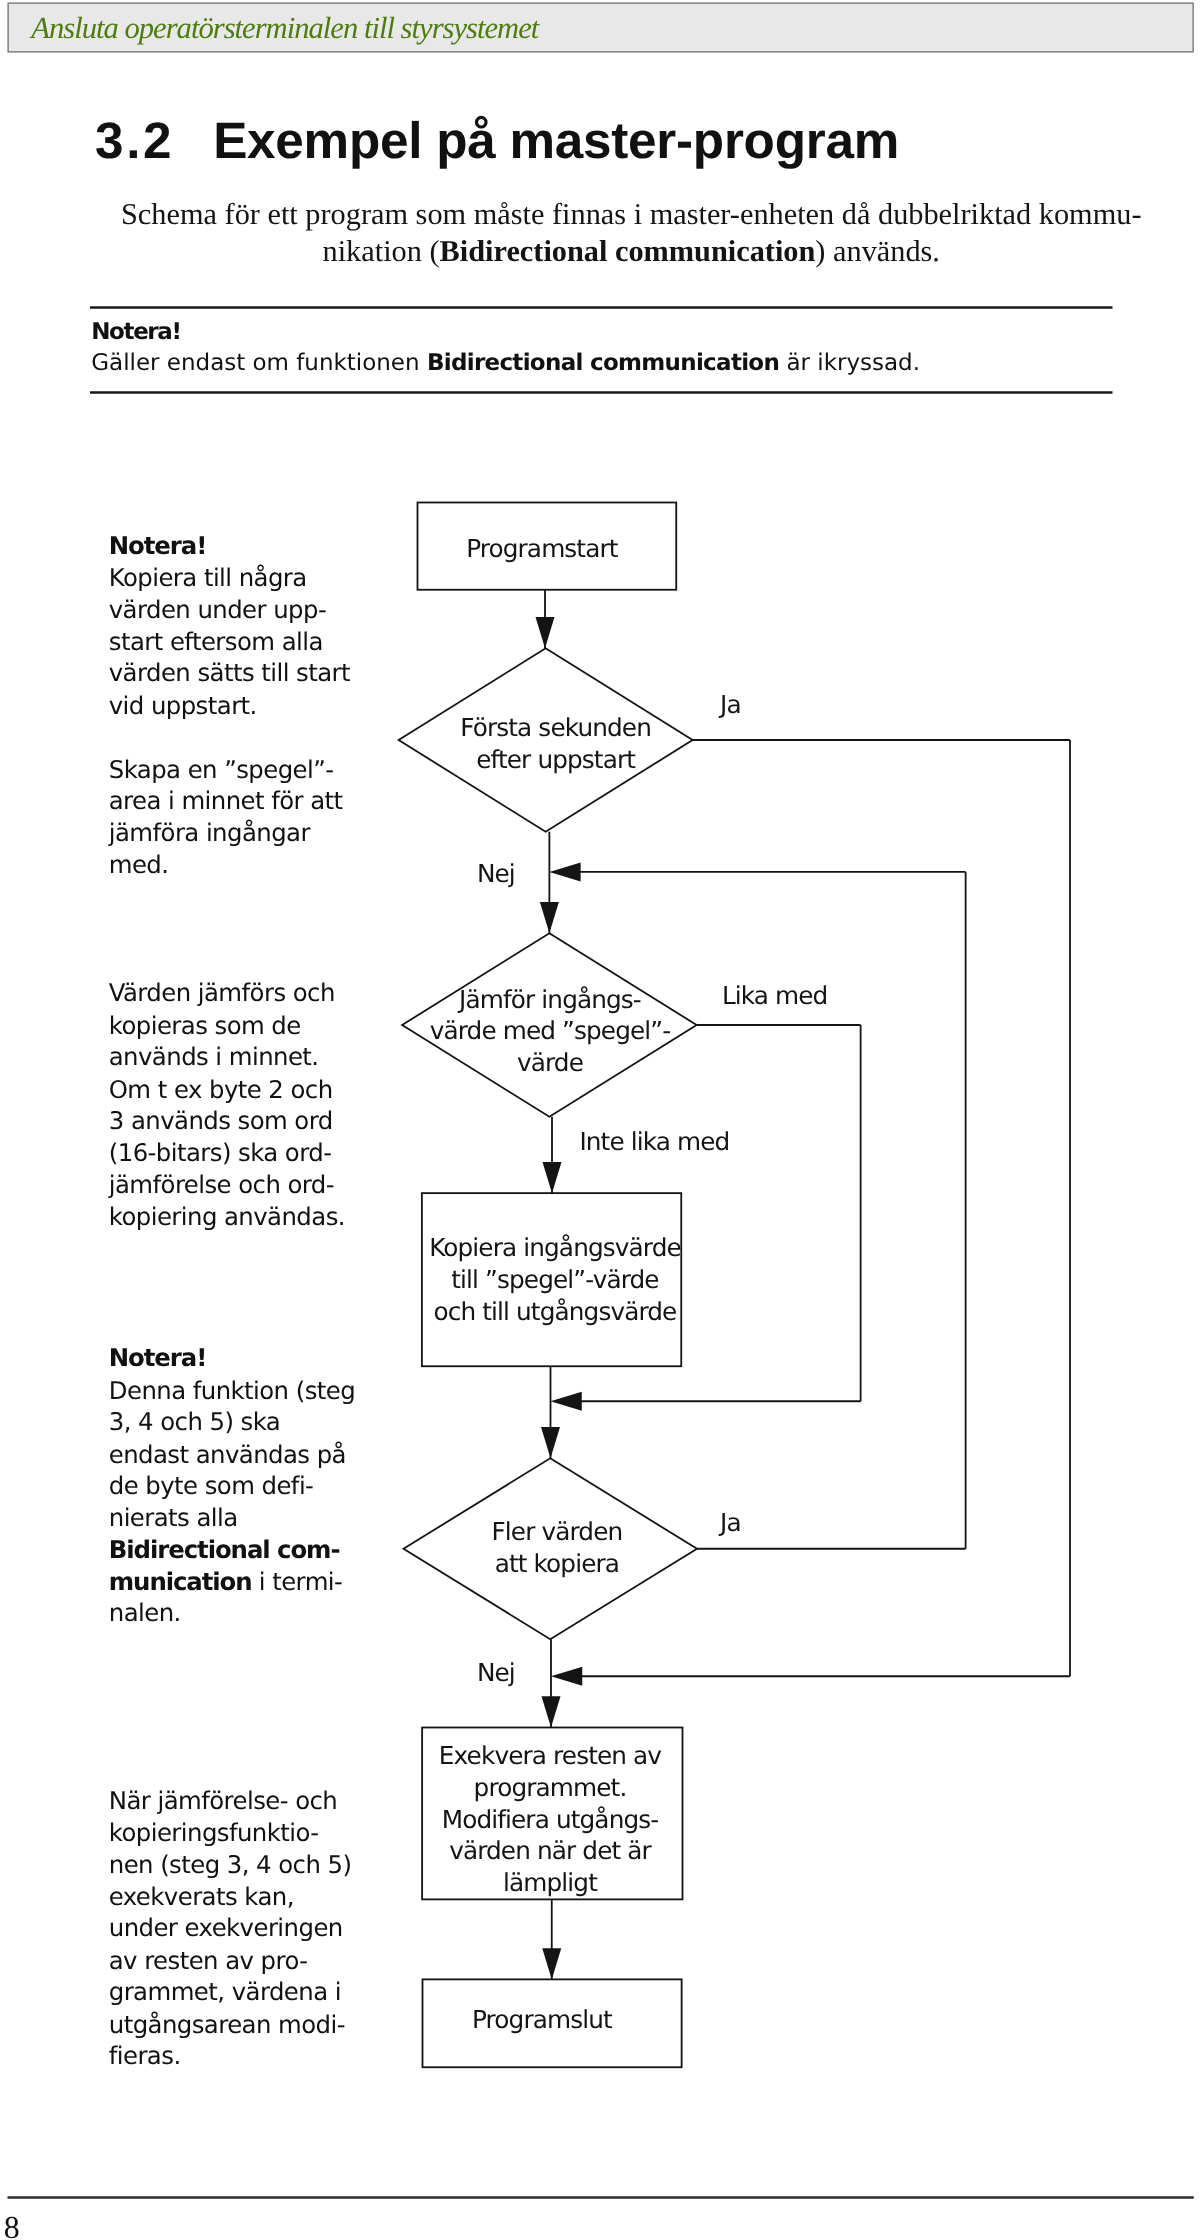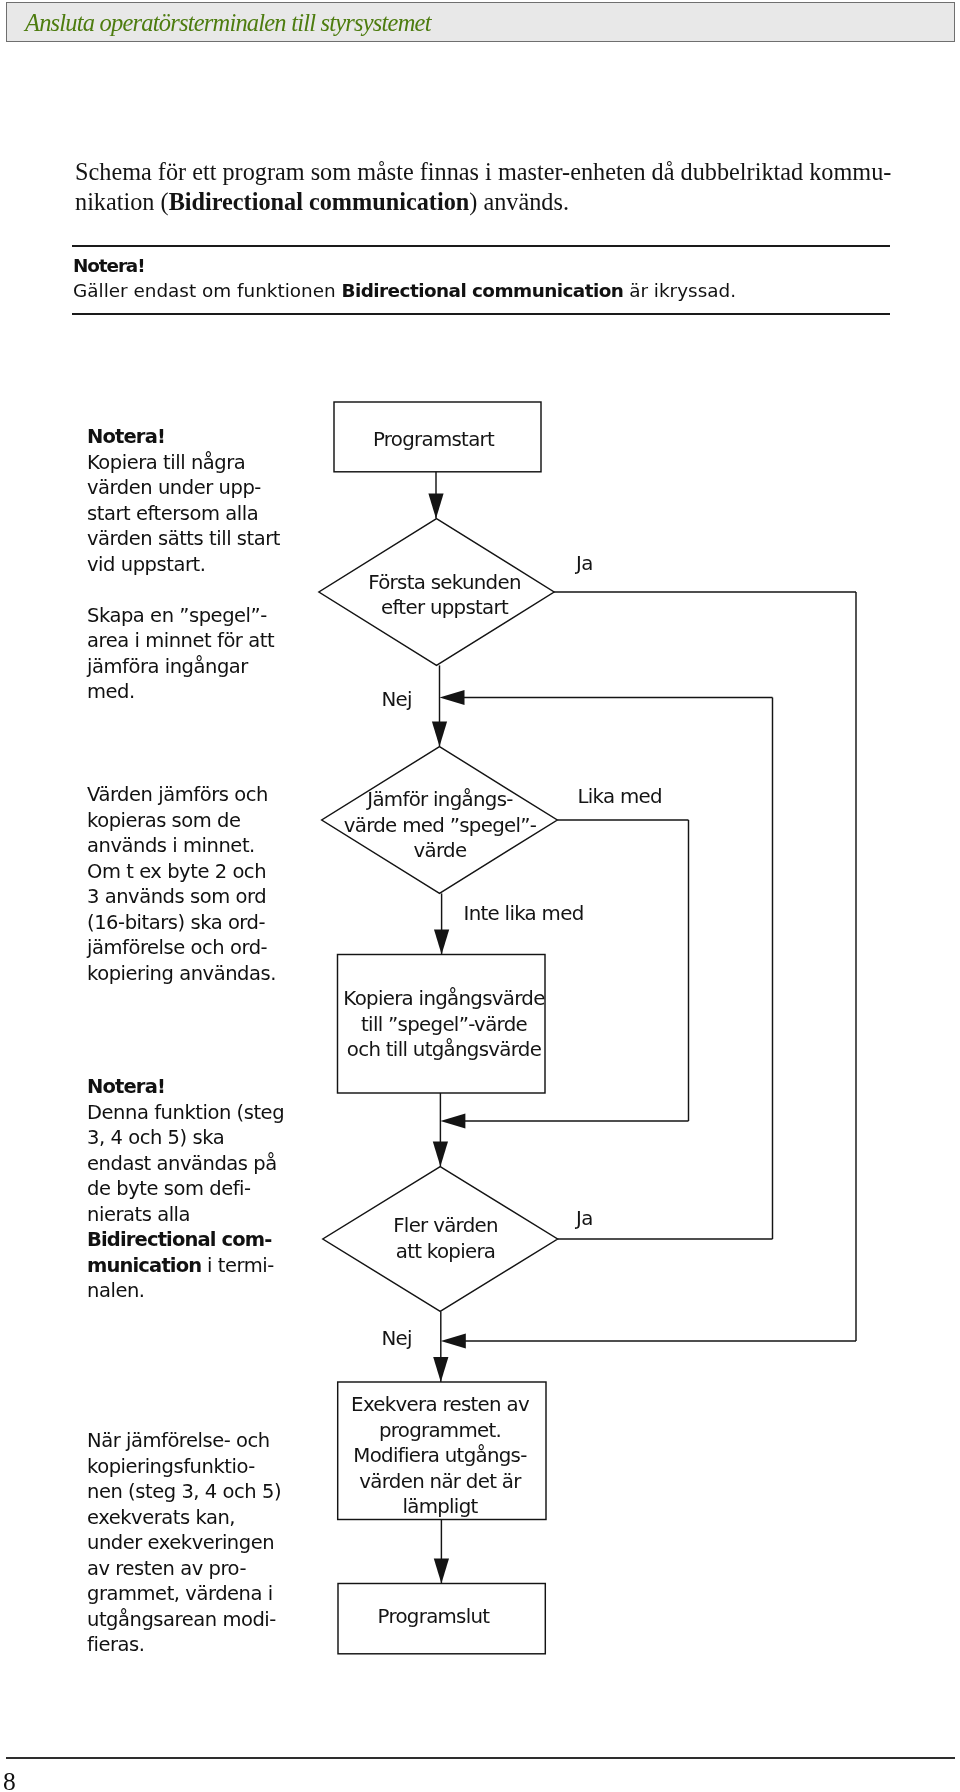--- a/index.html
+++ b/index.html
@@ -19,21 +19,21 @@
   
   #section-heading{position:absolute;left:76px;top:92px;font-size:41px;font-weight:bold;
       font-family:"Liberation Sans",sans-serif;
       color:#111;letter-spacing:-0.2px;white-space:nowrap;line-height:41px;height:41px;}
   #section-heading>span{display:inline-block;vertical-align:top;}
   #section-number{width:94.5px;letter-spacing:2.1px;}
 
   
   #intro{margin:0;position:absolute;left:75px;top:157px;width:860px;
       font-family:"Liberation Serif",serif;font-size:24.25px;line-height:30.2px;color:#141414;
-      white-space:pre-line;}
+      white-space:pre-line;text-align:center;}
   #intro b{font-weight:bold;}
 
   
   #note-band{position:absolute;left:72px;top:245px;width:818px;}
   .hrule{height:2px;background:#1a1a1a;font-size:0;line-height:0;}
   #note-band-body{padding:7px 0 10px 1px;font-size:18.4px;line-height:24.7px;color:#111;}
   #note-band-body .b{font-weight:bold;letter-spacing:-0.55px;}
   #note-band-body .ttl{font-weight:bold;letter-spacing:-1.1px;}
 
   
@@ -56,20 +56,21 @@
   #flow text{font-family:"DejaVu Sans",sans-serif;font-size:19.8px;letter-spacing:-0.7px;fill:#141414;}
 </style>
 </head>
 <body>
 
 <div class="page">
 
   <div id="running-header"></div>
   <div id="running-header-text">Ansluta operatörsterminalen till styrsystemet</div>
 
+  <div id="section-heading"><span id="section-number">3.2</span><span id="section-title">Exempel på master-program</span></div>
 
   <p id="intro"><span>Schema för ett program som måste finnas i master-enheten då dubbelriktad kommu-
 nikation (</span><b>Bidirectional communication</b><span>) används.</span></p>
 
   <div id="note-band">
     <div class="hrule"></div>
     <div id="note-band-body">
       <span class="ttl">Notera!</span><br>
       <span>Gäller endast om funktionen </span><span class="b">Bidirectional communication</span><span> är ikryssad.</span>
     </div>

